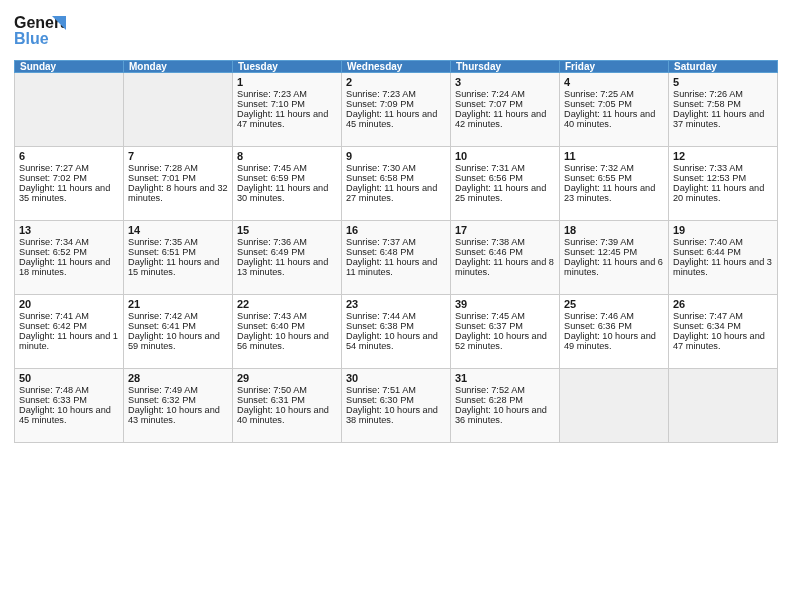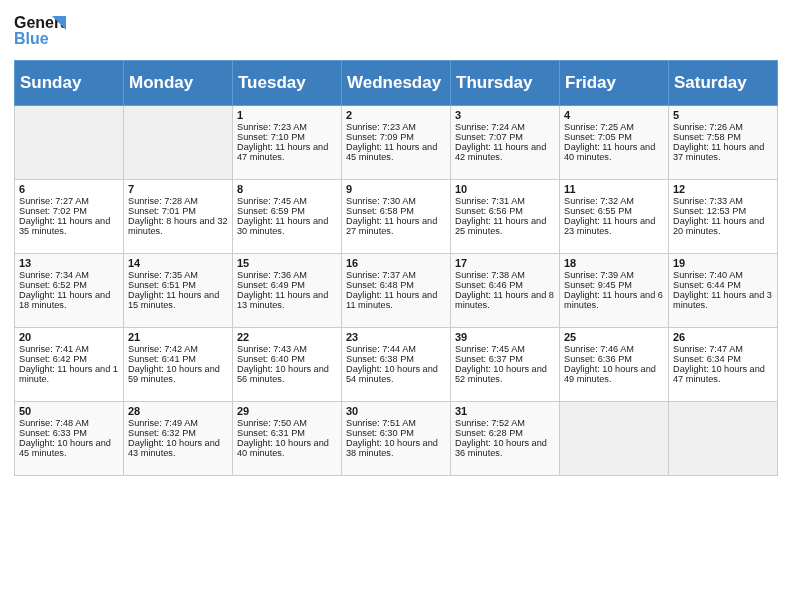--- a/index.html
+++ b/index.html
@@ -41,23 +41,23 @@
       color: #555;
     }
     table {
       width: 100%;
       border-collapse: collapse;
       table-layout: fixed;
     }
     thead tr th {
       background-color: #3d7ebf;
       color: white;
-      font-size: 17px;
+      font-size: 10px;
       font-weight: bold;
-      padding: 12px 5px;
+      padding: 0 5px;
       text-align: left;
       border: 1px solid #5a9fd4;
     }
     tbody tr td {
       border: 1px solid #ccc;
       vertical-align: top;
       padding: 3px 4px;
       font-size: 9.2px;
       color: #222;
       height: 74px;
@@ -131,21 +131,21 @@
           <td><span class="day-number">10</span><span>Sunrise: 7:31 AM</span><br><span>Sunset: 6:56 PM</span><br><span>Daylight: 11 hours and 25 minutes.</span></td>
           <td><span class="day-number">11</span><span>Sunrise: 7:32 AM</span><br><span>Sunset: 6:55 PM</span><br><span>Daylight: 11 hours and 23 minutes.</span></td>
           <td><span class="day-number">12</span><span>Sunrise: 7:33 AM</span><br><span>Sunset: 12:53 PM</span><br><span>Daylight: 11 hours and 20 minutes.</span></td>
         </tr>
         <tr>
           <td><span class="day-number">13</span><span>Sunrise: 7:34 AM</span><br><span>Sunset: 6:52 PM</span><br><span>Daylight: 11 hours and 18 minutes.</span></td>
           <td><span class="day-number">14</span><span>Sunrise: 7:35 AM</span><br><span>Sunset: 6:51 PM</span><br><span>Daylight: 11 hours and 15 minutes.</span></td>
           <td><span class="day-number">15</span><span>Sunrise: 7:36 AM</span><br><span>Sunset: 6:49 PM</span><br><span>Daylight: 11 hours and 13 minutes.</span></td>
           <td><span class="day-number">16</span><span>Sunrise: 7:37 AM</span><br><span>Sunset: 6:48 PM</span><br><span>Daylight: 11 hours and 11 minutes.</span></td>
           <td><span class="day-number">17</span><span>Sunrise: 7:38 AM</span><br><span>Sunset: 6:46 PM</span><br><span>Daylight: 11 hours and 8 minutes.</span></td>
-          <td><span class="day-number">18</span><span>Sunrise: 7:39 AM</span><br><span>Sunset: 9:45 PM</span><br><span>Daylight: 11 hours and 6 minutes.</span></td>
+          <td><span class="day-number">18</span><span>Sunrise: 7:39 AM</span><br><span>Sunset: 12:45 PM</span><br><span>Daylight: 11 hours and 6 minutes.</span></td>
           <td><span class="day-number">19</span><span>Sunrise: 7:40 AM</span><br><span>Sunset: 6:44 PM</span><br><span>Daylight: 11 hours and 3 minutes.</span></td>
         </tr>
         <tr>
           <td><span class="day-number">20</span><span>Sunrise: 7:41 AM</span><br><span>Sunset: 6:42 PM</span><br><span>Daylight: 11 hours and 1 minute.</span></td>
           <td><span class="day-number">21</span><span>Sunrise: 7:42 AM</span><br><span>Sunset: 6:41 PM</span><br><span>Daylight: 10 hours and 59 minutes.</span></td>
           <td><span class="day-number">22</span><span>Sunrise: 7:43 AM</span><br><span>Sunset: 6:40 PM</span><br><span>Daylight: 10 hours and 56 minutes.</span></td>
           <td><span class="day-number">23</span><span>Sunrise: 7:44 AM</span><br><span>Sunset: 6:38 PM</span><br><span>Daylight: 10 hours and 54 minutes.</span></td>
           <td><span class="day-number">39</span><span>Sunrise: 7:45 AM</span><br><span>Sunset: 6:37 PM</span><br><span>Daylight: 10 hours and 52 minutes.</span></td>
           <td><span class="day-number">25</span><span>Sunrise: 7:46 AM</span><br><span>Sunset: 6:36 PM</span><br><span>Daylight: 10 hours and 49 minutes.</span></td>
           <td><span class="day-number">26</span><span>Sunrise: 7:47 AM</span><br><span>Sunset: 6:34 PM</span><br><span>Daylight: 10 hours and 47 minutes.</span></td>

